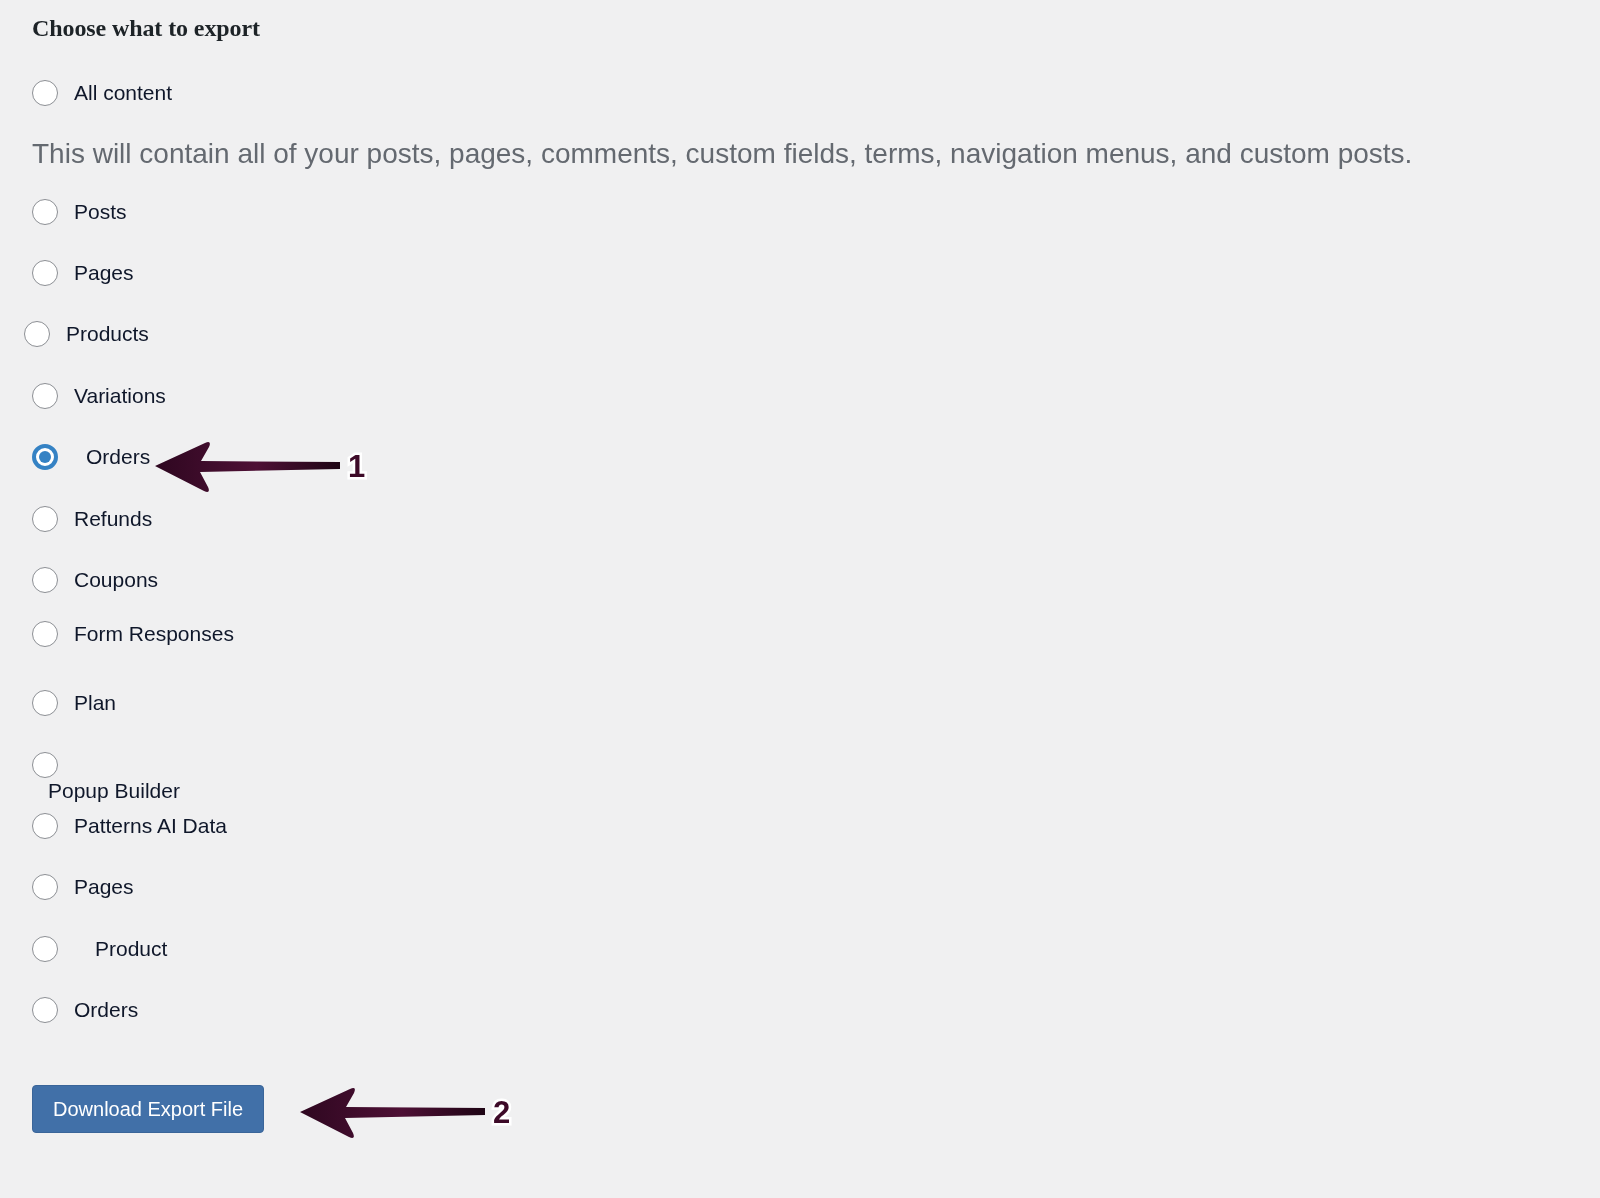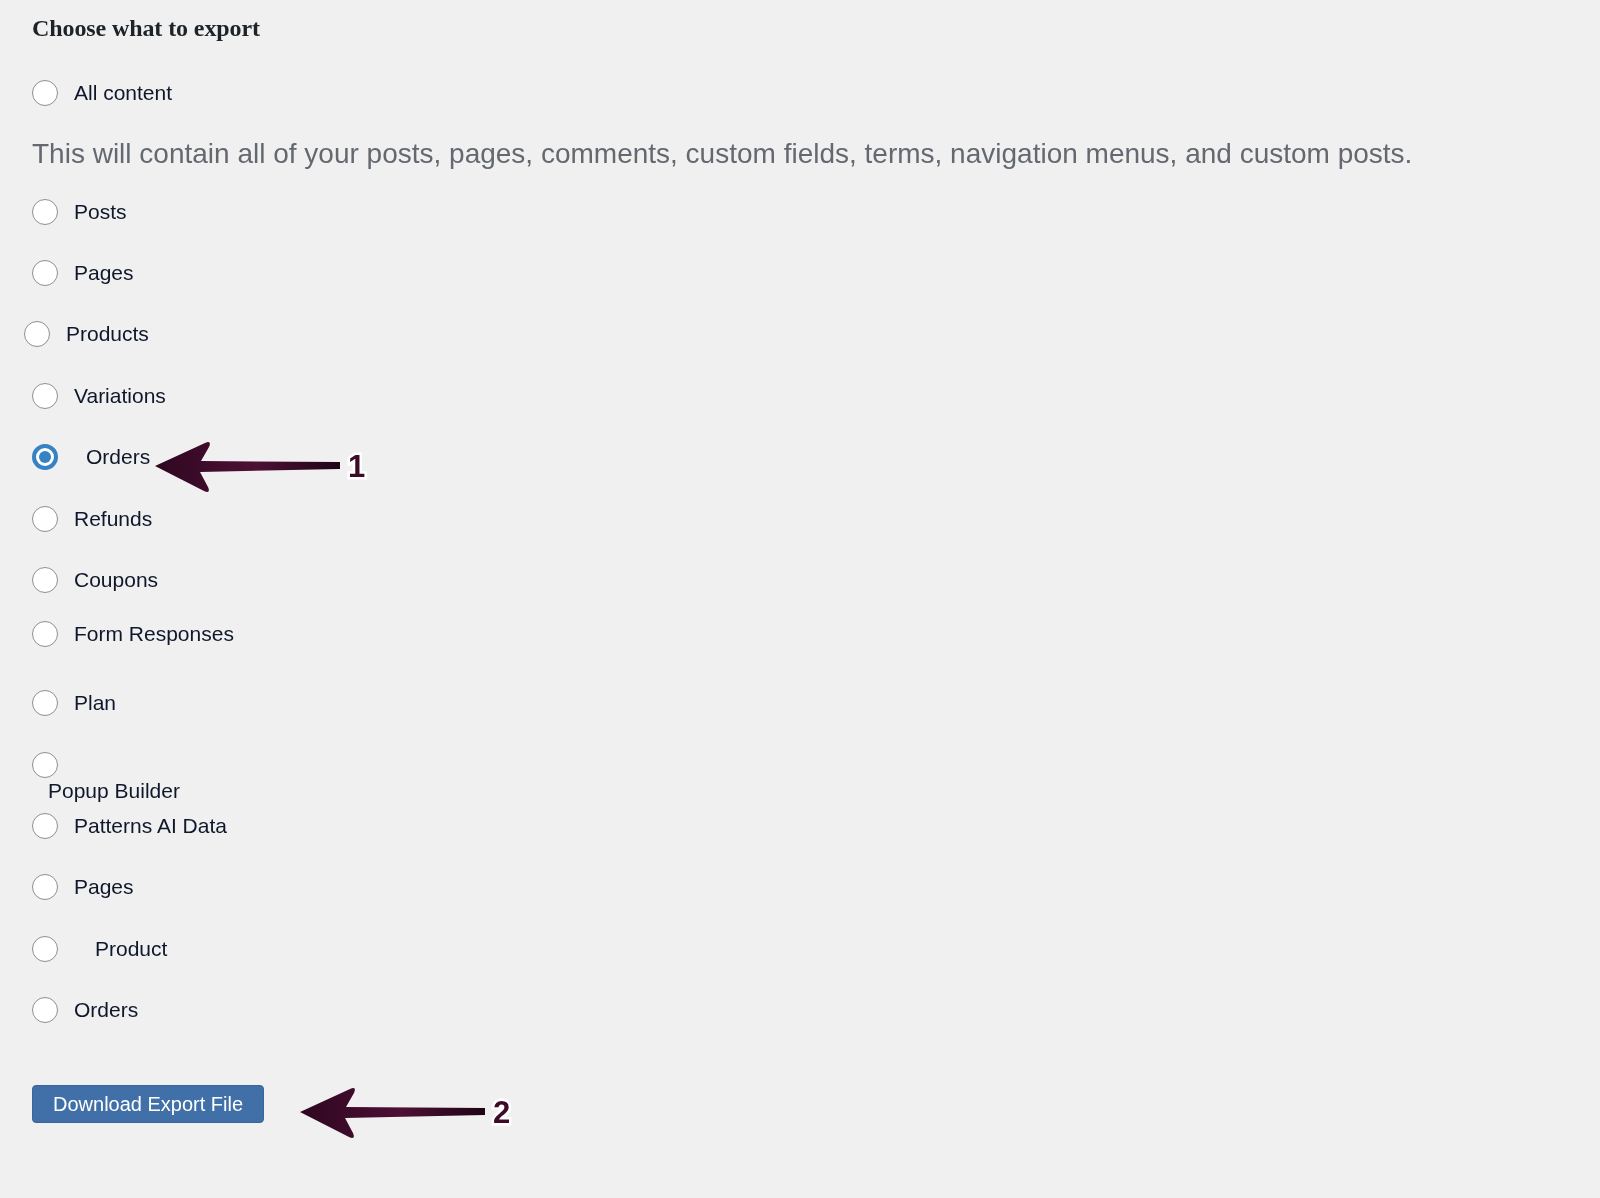--- a/index.html
+++ b/index.html
@@ -78,21 +78,21 @@
     font-size: 28px;
     color: #646970;
     line-height: 28px;
     white-space: nowrap;
   }
 
   .download-button {
     position: absolute;
     left: 32px;
     top: 1085px;
-    height: 38px;
+    height: 48px;
     padding: 0 20px;
     display: flex;
     align-items: center;
     justify-content: center;
     background: #4170a8;
     border: 1px solid #3a6599;
     border-radius: 4px;
     color: #ffffff;
     font-size: 20px;
     font-family: "Liberation Sans", sans-serif;

